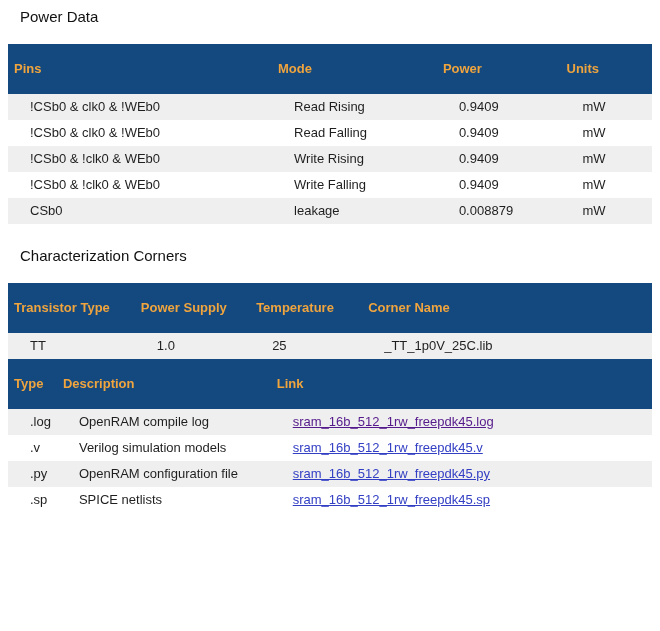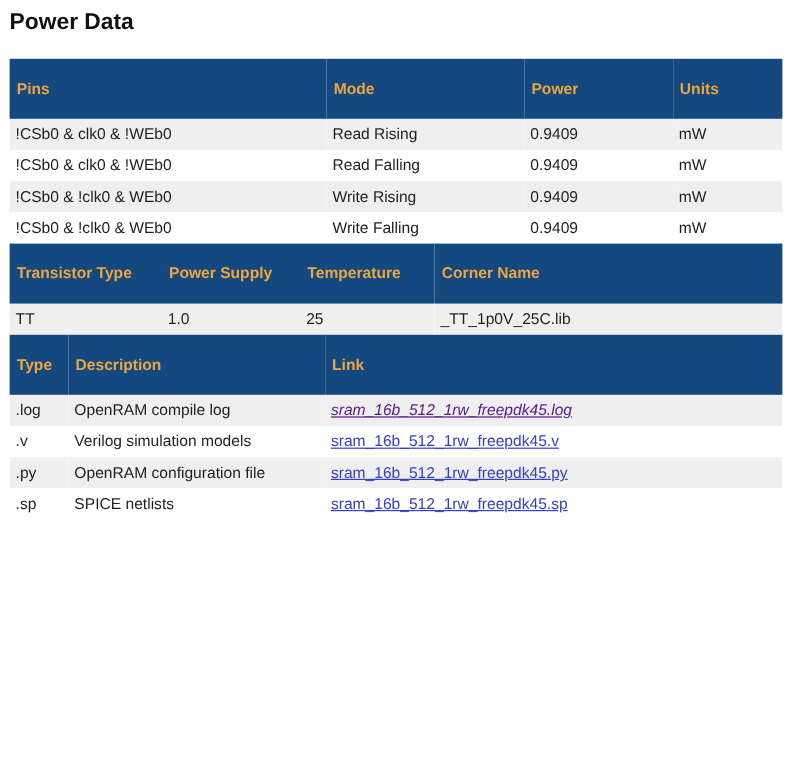--- a/index.html
+++ b/index.html
@@ -19,58 +19,58 @@
   }
   body {
     width: 660px;
     height: 631px;
     overflow: hidden;
     font-family: "Liberation Sans", "DejaVu Sans", sans-serif;
     color: var(--body-text);
   }
   main { padding: 6px 8px 0 8px; }
   h2.section-title {
-    font-size: 19px;
-    font-weight: bold;
+    font-size: 15px;
+    font-weight: normal;
     color: var(--heading-text);
-    margin: 23px 0 19px 0;
+    margin: 23px 0 19px 12px;
     letter-spacing: 0px;
   }
   section:first-of-type h2.section-title { margin-top: 2px; }
   table {
     width: 100%;
     border-collapse: collapse;
     table-layout: fixed;
     font-size: 13px;
   }
   thead th {
     background: var(--header-bg);
     color: var(--header-text);
     font-weight: bold;
     text-align: left;
     padding: 18px 6px;
     line-height: 14px;
     height: 26px;
   }
   tbody td {
-    padding: 6px 5px;
+    padding: 6px 22px;
     line-height: 14px;
     height: 26px;
     color: var(--body-text);
     white-space: nowrap;
     overflow: hidden;
   }
   tbody tr:nth-child(odd) { background: var(--row-stripe); }
   tbody tr:nth-child(even) { background: #ffffff; }
   a.file-link {
     color: var(--link);
     text-decoration: underline;
     cursor: pointer;
   }
-  a.file-link.visited { color: var(--link-visited); font-style: italic; }
+  a.file-link.visited { color: var(--link-visited); }
 </style>
 </head>
 <body>
 
 <main>
 
   <section>
     <h2 class="section-title">Power Data</h2>
     <table>
         <colgroup>
@@ -105,25 +105,32 @@
             <td>Write Rising</td>
             <td>0.9409</td>
             <td>mW</td>
           </tr>
           <tr>
             <td>!CSb0 &amp; !clk0 &amp; WEb0</td>
             <td>Write Falling</td>
             <td>0.9409</td>
             <td>mW</td>
           </tr>
+          <tr>
+            <td>CSb0</td>
+            <td>leakage</td>
+            <td>0.008879</td>
+            <td>mW</td>
+          </tr>
         </tbody>
       </table>
   </section>
 
   <section>
+    <h2 class="section-title">Characterization Corners</h2>
     <table>
         <colgroup>
           <col style="width: 19.7%;">
           <col style="width: 17.9%;">
           <col style="width: 17.4%;">
           <col style="width: 45%;">
         </colgroup>
         <thead>
           <tr>
             <th>Transistor Type</th>

